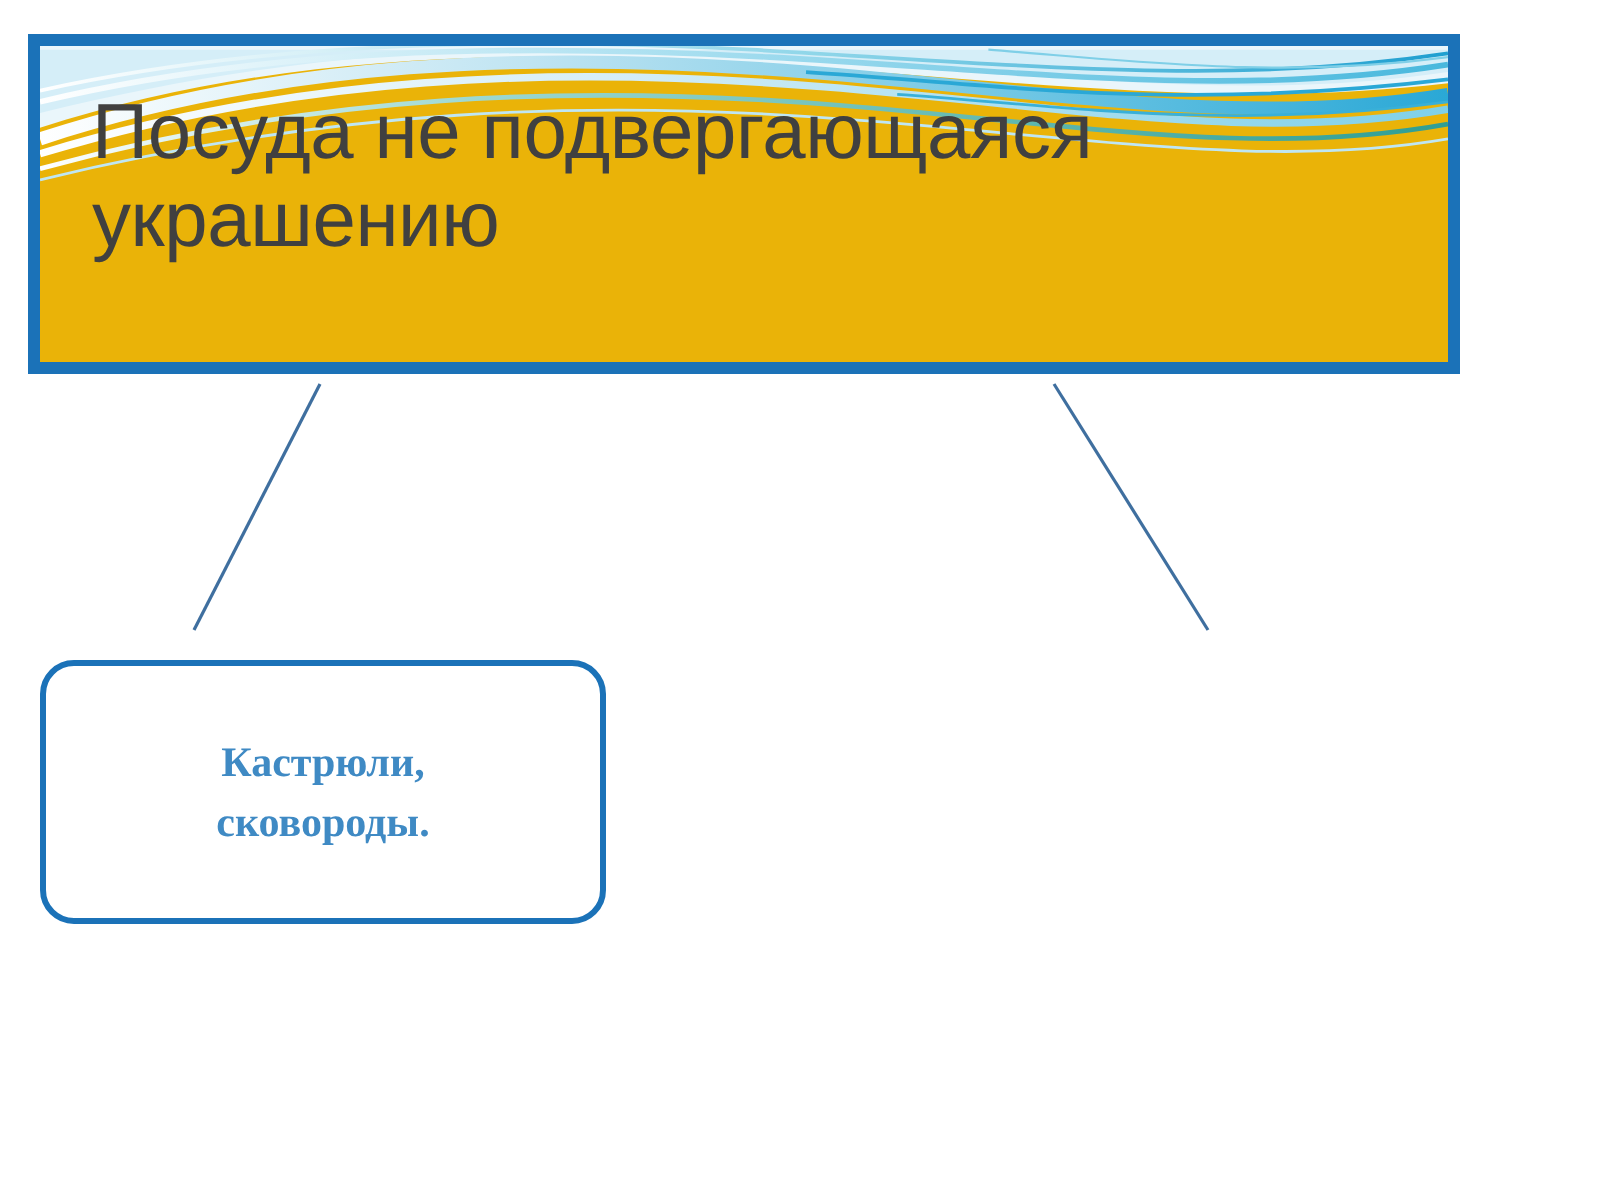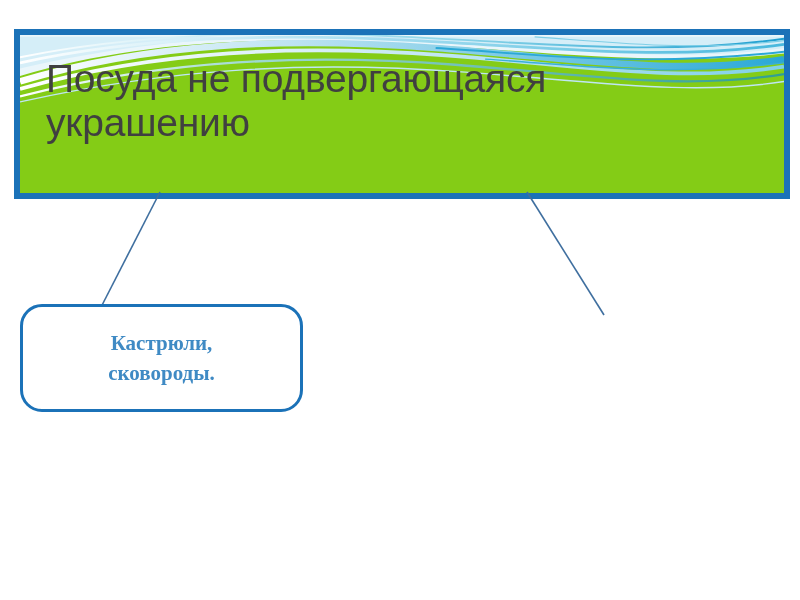--- a/index.html
+++ b/index.html
@@ -21,26 +21,26 @@
     top: 0;
     width: 800px;
     height: 600px;
     background: #ffffff;
   }
 
   
   #title-banner {
     position: absolute;
     left: 14px;
-    top: 29px;
-    width: 776px;
+    top: 17px;
+    width: 716px;
     height: 170px;
     box-sizing: border-box;
     border: 6px solid #1b72b8;
-    background: #84cc16;
+    background: #eab308;
     overflow: hidden;
   }
   #banner-art {
     position: absolute;
     left: 0;
     top: 0;
     width: 100%;
     height: 100%;
     pointer-events: none;
   }
@@ -80,23 +80,24 @@
     justify-content: center;
     text-align: center;
     color: #3f8ac4;
     font-family: "Liberation Serif", serif;
     font-weight: bold;
     font-size: 21px;
     line-height: 1.45;
   }
   #node-left {
     left: 20px;
-    top: 304px;
+    top: 330px;
     width: 283px;
-    height: 108px;
+    height: 132px;
+    border-radius: 17px;
   }
   #node-right {
     left: 460px;
     top: 318px;
     width: 283px;
     height: 132px;
   }
   .node-label {
     display: block;
     white-space: pre-line;

